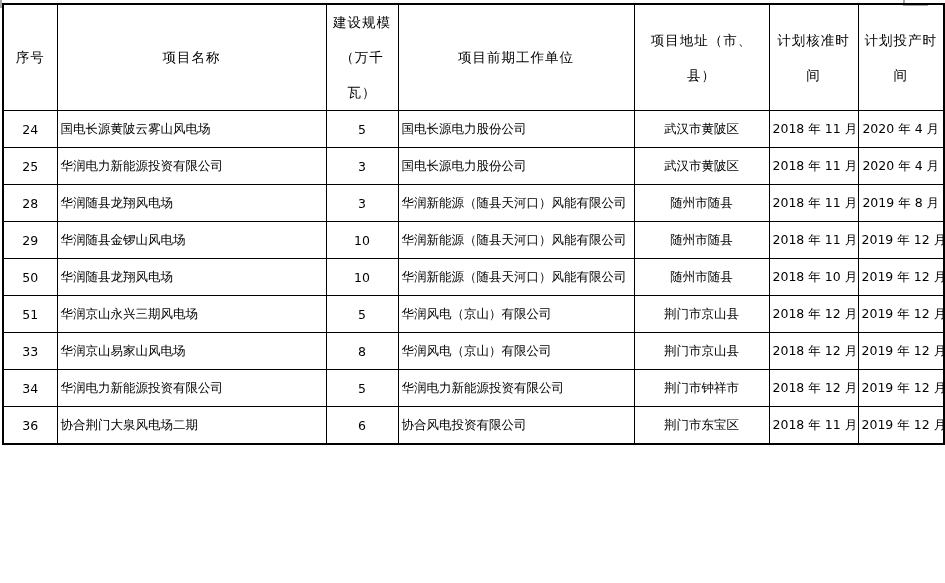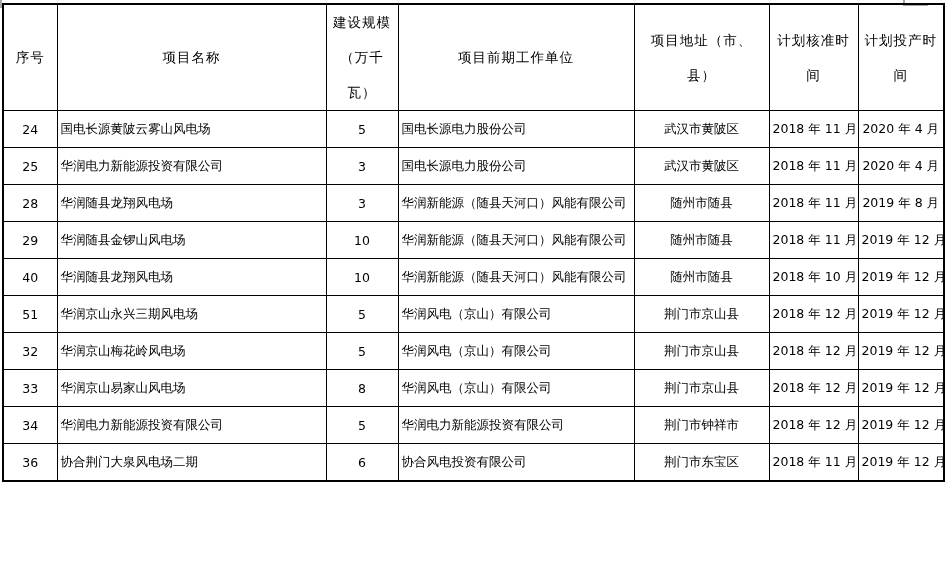--- a/index.html
+++ b/index.html
@@ -136,40 +136,31 @@
         <tr>
           <td>29</td>
           <td>华润随县金锣山风电场</td>
           <td>10</td>
           <td>华润新能源（随县天河口）风能有限公司</td>
           <td>随州市随县</td>
           <td>2018 年 11 月</td>
           <td>2019 年 12 月</td>
         </tr>
         <tr>
-          <td>40</td>
+          <td>50</td>
           <td>华润随县龙翔风电场</td>
           <td>10</td>
           <td>华润新能源（随县天河口）风能有限公司</td>
           <td>随州市随县</td>
           <td>2018 年 10 月</td>
           <td>2019 年 12 月</td>
         </tr>
         <tr>
           <td>51</td>
           <td>华润京山永兴三期风电场</td>
-          <td>5</td>
-          <td>华润风电（京山）有限公司</td>
-          <td>荆门市京山县</td>
-          <td>2018 年 12 月</td>
-          <td>2019 年 12 月</td>
-        </tr>
-        <tr>
-          <td>32</td>
-          <td>华润京山梅花岭风电场</td>
           <td>5</td>
           <td>华润风电（京山）有限公司</td>
           <td>荆门市京山县</td>
           <td>2018 年 12 月</td>
           <td>2019 年 12 月</td>
         </tr>
         <tr>
           <td>33</td>
           <td>华润京山易家山风电场</td>
           <td>8</td>

